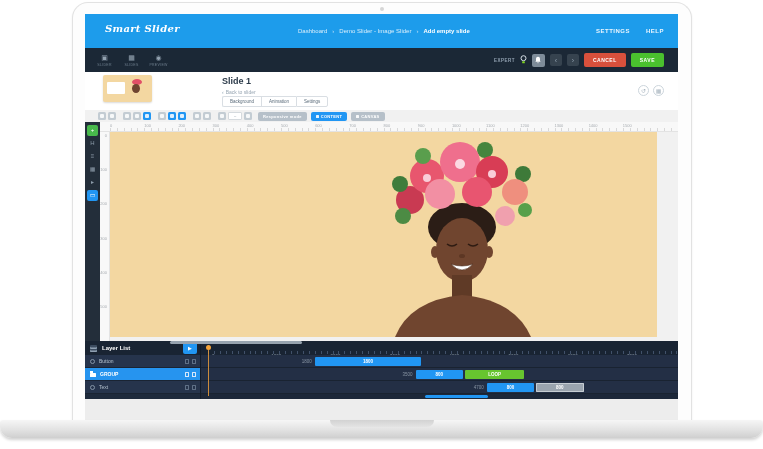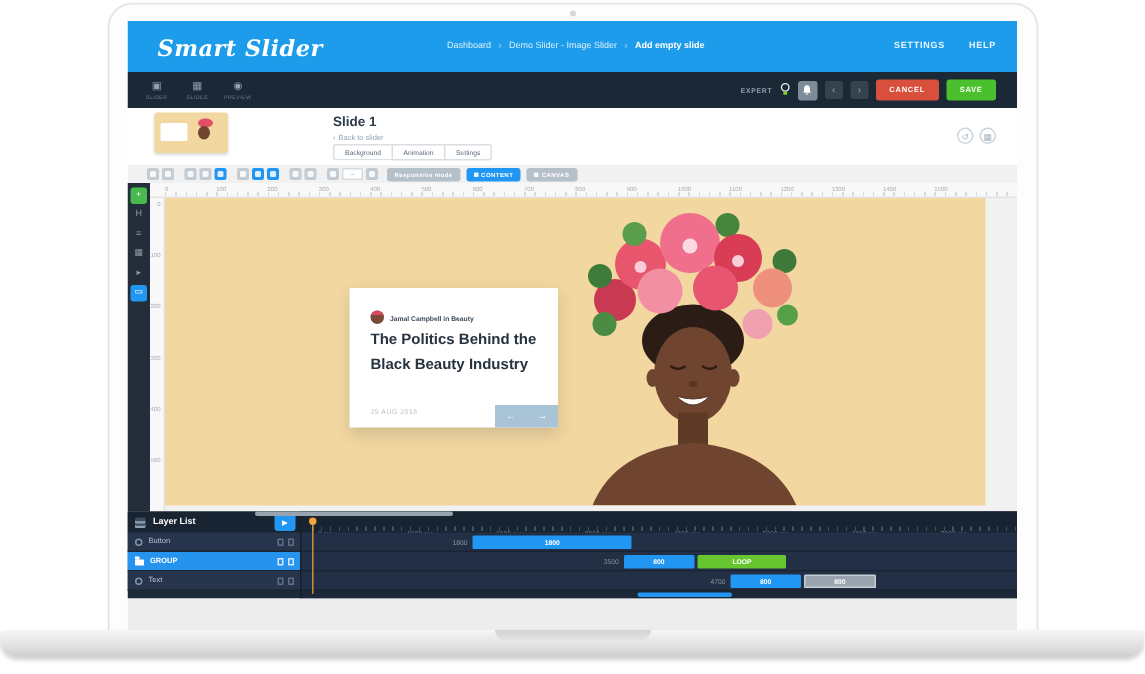--- a/index.html
+++ b/index.html
@@ -14,21 +14,21 @@
   .screen { position:absolute; left:12px; top:11px; width:593px; height:406px; background:#ffffff; overflow:hidden; }
   .base { position:absolute; left:0; top:420px; width:763px; height:18px;
           background:linear-gradient(#f6f6f6,#e2e2e2 55%,#cfcfcf); border-radius:3px 3px 12px 12px;
           box-shadow:0 2px 3px rgba(0,0,0,.18); }
   .notch { position:absolute; left:50%; top:0; transform:translateX(-50%); width:104px; height:7px;
            background:linear-gradient(#d2d2d2,#e4e4e4); border-radius:0 0 8px 8px; }
 
   
   .topbar { position:absolute; left:0; top:0; right:0; height:34px; background:#1d9ceb; }
   .logo { position:absolute; left:20px; top:9px; font-family:"DejaVu Serif", serif; font-style:italic; font-weight:bold;
-          font-size:15px; color:#fff; letter-spacing:.3px; }
+          font-size:10px; color:#fff; letter-spacing:.3px; }
   .crumbs { position:absolute; left:213px; top:0; bottom:0; display:flex; align-items:center; font-size:6px; color:#d9eefb; }
   .crumb-wrap { display:flex; align-items:center; }
   .crumb { cursor:pointer; }
   .sep { margin:0 5px; color:#bfe0f7; font-style:normal; }
   .crumb-wrap:last-child .sep { display:none; }
   .crumb-wrap:last-child .crumb { color:#fff; font-weight:bold; }
   .top-right { position:absolute; right:14px; top:0; bottom:0; display:flex; gap:16px; align-items:center;
                font-size:6px; font-weight:bold; color:#eaf6ff; letter-spacing:.5px; }
 
   
@@ -342,33 +342,20 @@
             <ellipse cx="124" cy="120" rx="4" ry="6" fill="#70452f"></ellipse>
             <ellipse cx="97" cy="118" rx="26" ry="32" fill="#70452f"></ellipse>
             <path d="M82 112 q5 4 10 0" stroke="#2e1b12" stroke-width="1.6" fill="none"></path>
             <path d="M103 112 q5 4 10 0" stroke="#2e1b12" stroke-width="1.6" fill="none"></path>
             <ellipse cx="97" cy="124" rx="3" ry="2" fill="#5d3724"></ellipse>
             <path d="M86 132 q11 12 22 0 q-11 4 -22 0 z" fill="#fff" stroke="#4a2b1c" stroke-width="0.6"></path>
             <rect x="87" y="143" width="20" height="24" fill="#5f3a26"></rect>
             <path d="M30 205 Q45 168 97 163 Q150 168 166 205 Z" fill="#70452f"></path>
           </svg>
 
-          <div class="card">
-            <div class="avatar"></div>
-            <div class="byline">Jamal Campbell in Beauty</div>
-            <div class="card-title">
-              <span>The Politics Behind the</span><br>
-              <span>Black Beauty Industry</span>
-            </div>
-            <div class="card-date">25 AUG 2018</div>
-            <div class="card-arrows">
-              <span>←</span>
-              <span>→</span>
-            </div>
-          </div>
         </div>
       </div>
 
       <div class="timeline">
         <div class="tl-scroll-top"></div>
         <div class="lpanel">
           <div class="lp-head">
             <span class="lp-ic"></span>
             <span class="lp-title">Layer List</span>
             <button class="play">▶</button>

